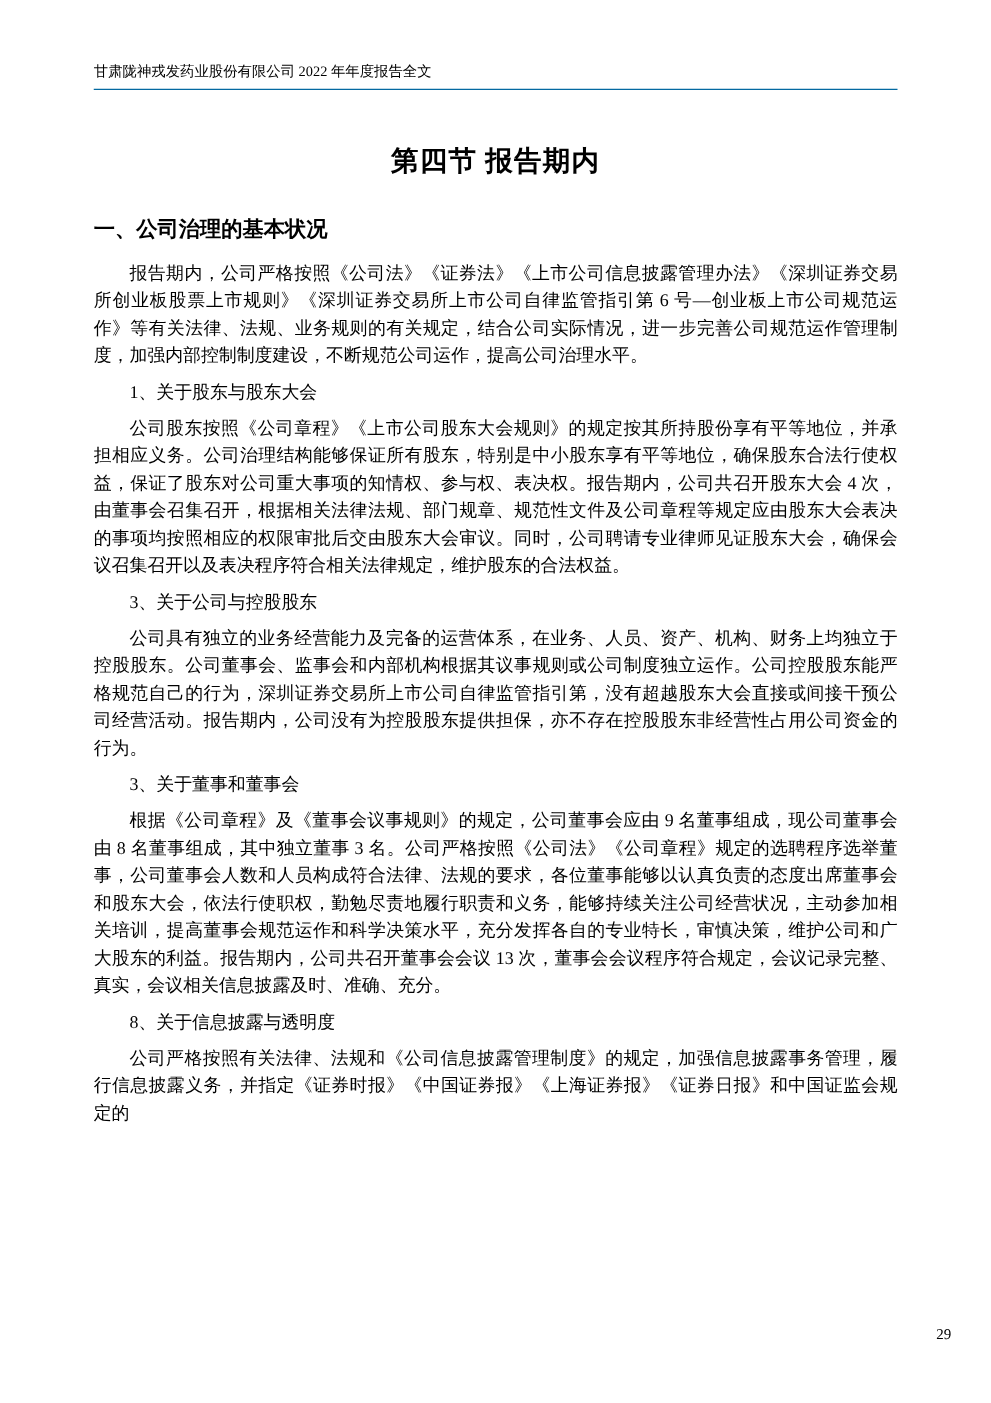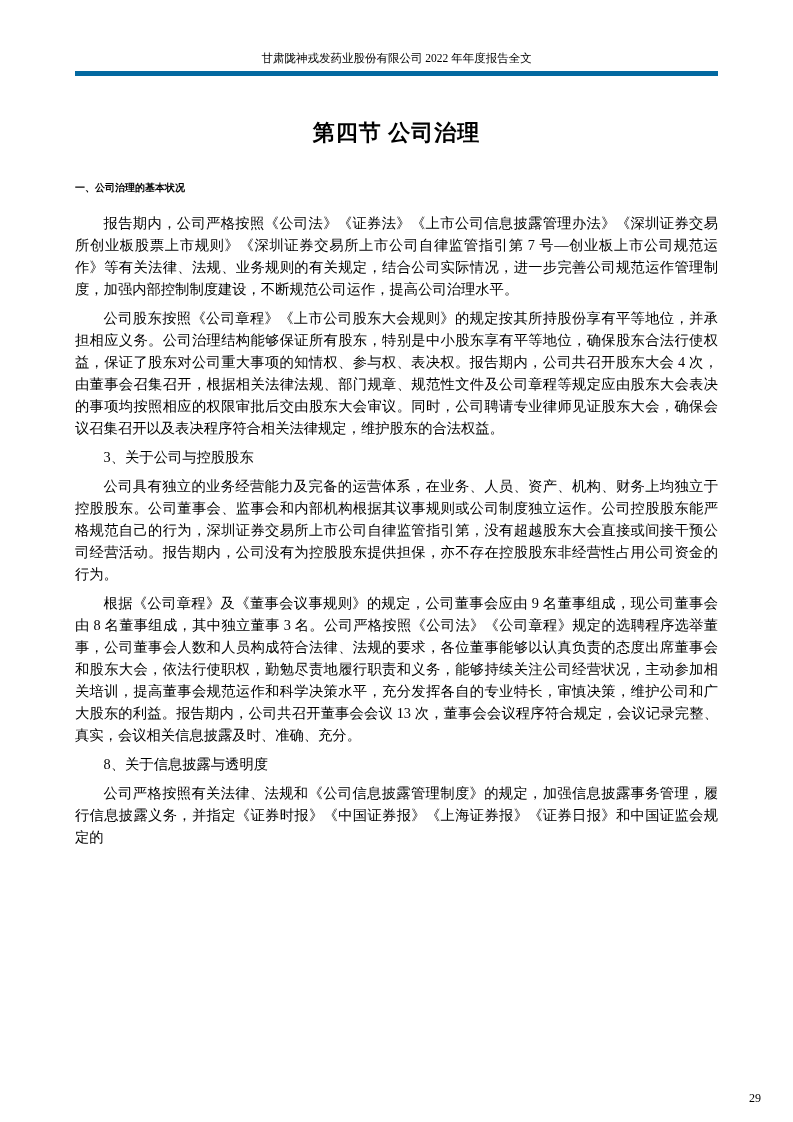--- a/index.html
+++ b/index.html
@@ -14,75 +14,77 @@
   }
   .page {
     width: 100%;
     height: 100%;
     position: relative;
     padding: 50px 75px 0 75px;
   }
   .header {
     font-size: 11.5px;
     line-height: 16px;
-    text-align: center;
+    text-align: left;
     padding-bottom: 5px;
-    border-bottom: 5px solid #0369a1;
+    border-bottom: 1px solid #0369a1;
     color: #000000;
   }
   .doc-title {
     text-align: center;
     font-size: 22px;
     font-weight: bold;
     line-height: 30px;
     margin-top: 42px;
     margin-bottom: 30px;
     letter-spacing: 1px;
   }
   .section-heading {
-    font-size: 10px;
+    font-size: 17px;
     font-weight: bold;
     line-height: 20px;
     margin-bottom: 14px;
   }
   .content p {
     font-size: 14.3px;
     line-height: 22px;
     text-indent: 2em;
     margin-bottom: 7px;
   }
   .content p.para {
     text-align: justify;
   }
   .page-number {
     position: absolute;
     right: 32px;
-    bottom: 16px;
+    bottom: 47px;
     font-size: 12px;
     color: #000000;
   }
 </style>
 </head>
 <body>
 
 <div class="page">
 
   <div class="header">
     <span>甘肃陇神戎发药业股份有限公司 2022 年年度报告全文</span>
   </div>
 
-  <h1 class="doc-title">第四节 公司治理</h1>
+  <h1 class="doc-title">第四节 报告期内</h1>
 
   <h2 class="section-heading">一、公司治理的基本状况</h2>
 
   <div class="content">
-    <p class="para">报告期内，公司严格按照《公司法》《证券法》《上市公司信息披露管理办法》《深圳证券交易所创业板股票上市规则》《深圳证券交易所上市公司自律监管指引第 7 号—创业板上市公司规范运作》等有关法律、法规、业务规则的有关规定，结合公司实际情况，进一步完善公司规范运作管理制度，加强内部控制制度建设，不断规范公司运作，提高公司治理水平。</p>
+    <p class="para">报告期内，公司严格按照《公司法》《证券法》《上市公司信息披露管理办法》《深圳证券交易所创业板股票上市规则》《深圳证券交易所上市公司自律监管指引第 6 号—创业板上市公司规范运作》等有关法律、法规、业务规则的有关规定，结合公司实际情况，进一步完善公司规范运作管理制度，加强内部控制制度建设，不断规范公司运作，提高公司治理水平。</p>
+    <p class="sub">1、关于股东与股东大会</p>
     <p class="para">公司股东按照《公司章程》《上市公司股东大会规则》的规定按其所持股份享有平等地位，并承担相应义务。公司治理结构能够保证所有股东，特别是中小股东享有平等地位，确保股东合法行使权益，保证了股东对公司重大事项的知情权、参与权、表决权。报告期内，公司共召开股东大会 4 次，由董事会召集召开，根据相关法律法规、部门规章、规范性文件及公司章程等规定应由股东大会表决的事项均按照相应的权限审批后交由股东大会审议。同时，公司聘请专业律师见证股东大会，确保会议召集召开以及表决程序符合相关法律规定，维护股东的合法权益。</p>
     <p class="sub">3、关于公司与控股股东</p>
     <p class="para">公司具有独立的业务经营能力及完备的运营体系，在业务、人员、资产、机构、财务上均独立于控股股东。公司董事会、监事会和内部机构根据其议事规则或公司制度独立运作。公司控股股东能严格规范自己的行为，深圳证券交易所上市公司自律监管指引第，没有超越股东大会直接或间接干预公司经营活动。报告期内，公司没有为控股股东提供担保，亦不存在控股股东非经营性占用公司资金的行为。</p>
+    <p class="sub">3、关于董事和董事会</p>
     <p class="para">根据《公司章程》及《董事会议事规则》的规定，公司董事会应由 9 名董事组成，现公司董事会由 8 名董事组成，其中独立董事 3 名。公司严格按照《公司法》《公司章程》规定的选聘程序选举董事，公司董事会人数和人员构成符合法律、法规的要求，各位董事能够以认真负责的态度出席董事会和股东大会，依法行使职权，勤勉尽责地履行职责和义务，能够持续关注公司经营状况，主动参加相关培训，提高董事会规范运作和科学决策水平，充分发挥各自的专业特长，审慎决策，维护公司和广大股东的利益。报告期内，公司共召开董事会会议 13 次，董事会会议程序符合规定，会议记录完整、真实，会议相关信息披露及时、准确、充分。</p>
     <p class="sub">8、关于信息披露与透明度</p>
     <p class="para">公司严格按照有关法律、法规和《公司信息披露管理制度》的规定，加强信息披露事务管理，履行信息披露义务，并指定《证券时报》《中国证券报》《上海证券报》《证券日报》和中国证监会规定的</p>
   </div>
 
   <div class="page-number">29</div>
 
 </div>
 
 </body></html>

